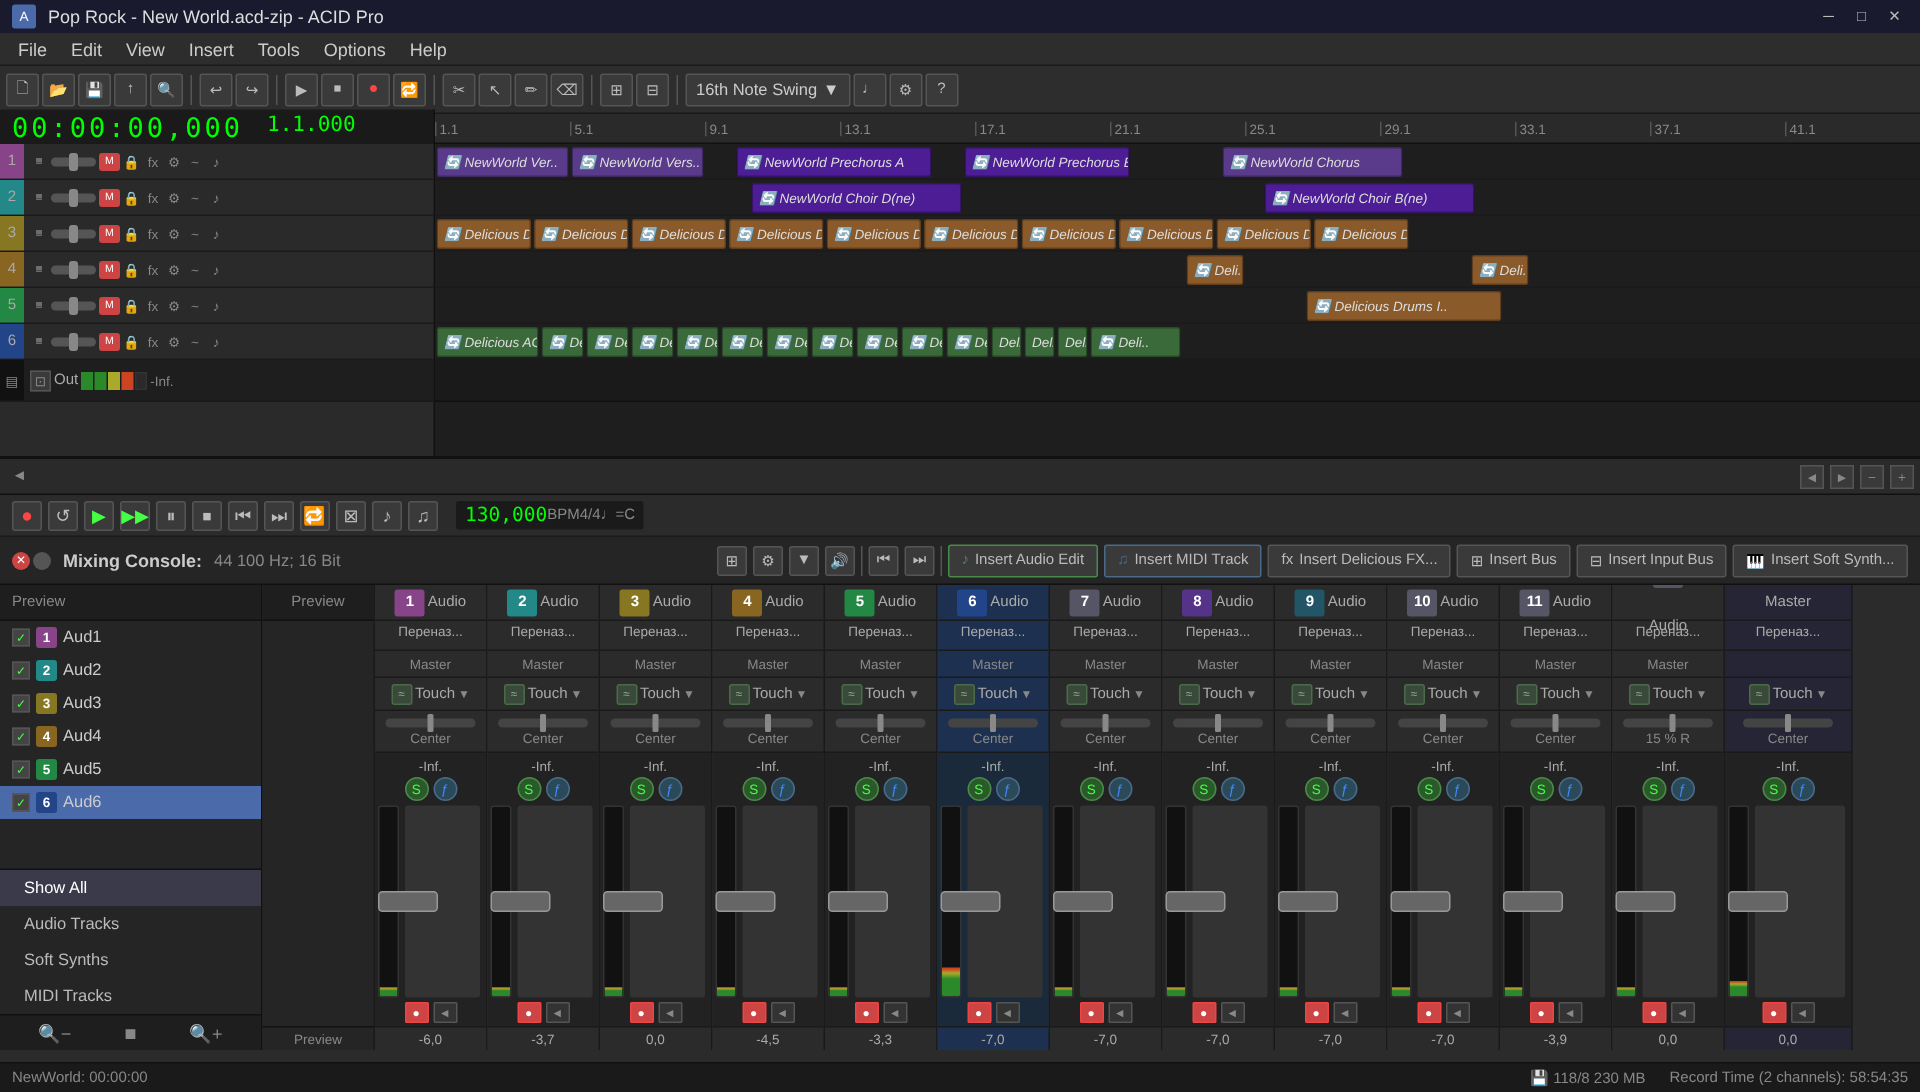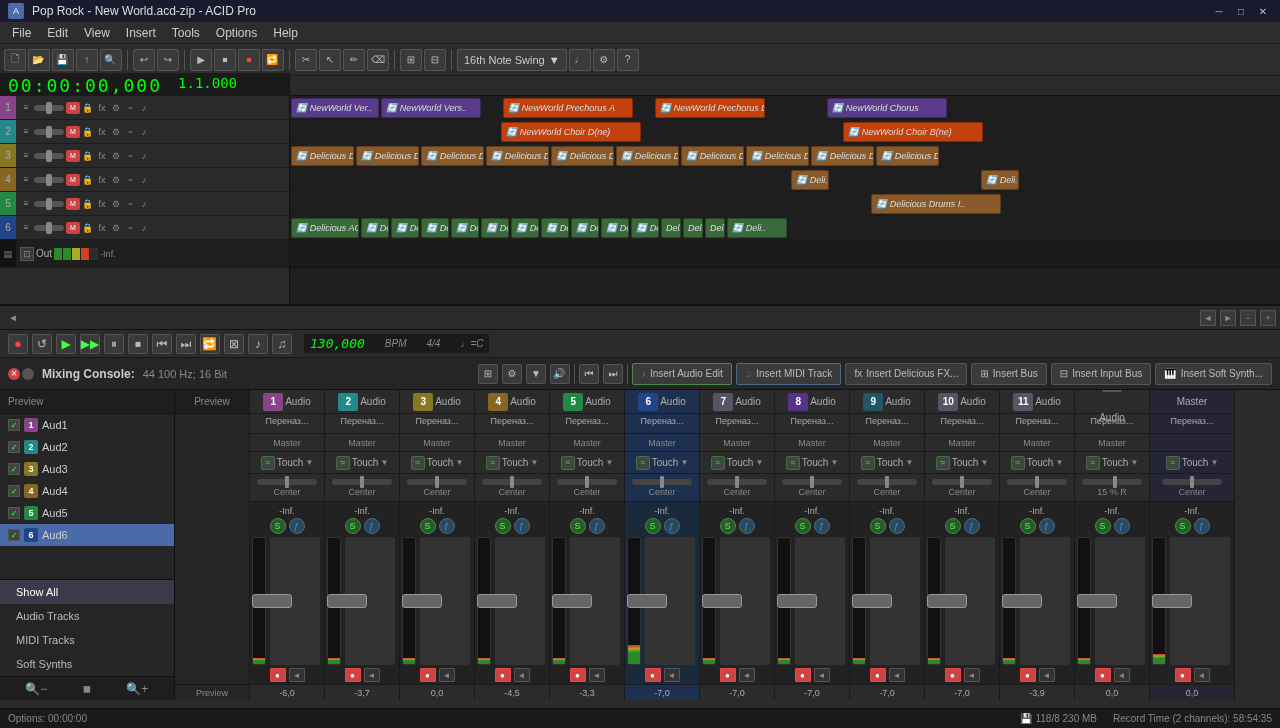--- a/index.html
+++ b/index.html
@@ -51,21 +51,21 @@
     .t-mini-btn { width: 12px; height: 12px; display: flex; align-items: center; justify-content: center; cursor: pointer; font-size: 8px; color: #aaa; }
     .t-fader { width: 30px; height: 6px; background: #555; border-radius: 3px; position: relative; }
     .t-fader-thumb { position: absolute; top: -3px; left: 12px; width: 6px; height: 12px; background: #888; border-radius: 2px; }
     .t-mute { width: 14px; height: 12px; background: #c44; border-radius: 2px; display: flex; align-items: center; justify-content: center; font-size: 7px; color: #fff; cursor: pointer; }
     .t-icon { width: 12px; height: 12px; display: flex; align-items: center; justify-content: center; color: #888; font-size: 9px; }
 
     
     .clips-row { height: 24px; border-bottom: 1px solid #1a1a1a; display: flex; align-items: center; overflow: hidden; position: relative; background: #1e1e1e; }
     .clip { height: 20px; border-radius: 2px; display: flex; align-items: center; padding: 0 4px; font-size: 9px; white-space: nowrap; overflow: hidden; margin: 0 1px; cursor: pointer; border: 1px solid rgba(0,0,0,0.3); flex-shrink: 0; font-style: italic; }
     .clip-purple { background: #5a3a8a; color: #ddd; }
-    .clip-teal { background: #c2410c; color: #ddd; }
+    .clip-teal { background: #4c1d95; color: #ddd; }
     .clip-orange { background: #8a5a2a; color: #ddd; }
     .clip-green { background: #3a6a3a; color: #ddd; }
 
     
     #scroll-controls { height: 24px; background: #2a2a2a; display: flex; align-items: center; justify-content: space-between; padding: 0 4px; border-bottom: 1px solid #111; }
     .scroll-btn { width: 16px; height: 16px; background: #3a3a3a; border: 1px solid #555; display: flex; align-items: center; justify-content: center; cursor: pointer; color: #888; font-size: 9px; }
 
     
     #mixing-area { flex: 1; display: flex; flex-direction: column; background: #2b2b2b; overflow: hidden; }
     
@@ -176,20 +176,33 @@
 </div>
 
 <div id="main">
   <div id="timeline-area">
 
     <div id="time-ruler">
       <div id="time-display">
         <span class="time-big">00:00:00,000</span>
         <span class="time-small">1.1.000</span>
       </div>
+      <div id="ruler-marks">
+        <div class="ruler-mark">1.1</div>
+        <div class="ruler-mark">5.1</div>
+        <div class="ruler-mark">9.1</div>
+        <div class="ruler-mark">13.1</div>
+        <div class="ruler-mark">17.1</div>
+        <div class="ruler-mark">21.1</div>
+        <div class="ruler-mark">25.1</div>
+        <div class="ruler-mark">29.1</div>
+        <div class="ruler-mark">33.1</div>
+        <div class="ruler-mark">37.1</div>
+        <div class="ruler-mark">41.1</div>
+      </div>
     </div>
 
     <div id="tracks-section">
       <div id="track-headers">
 
         <div class="track-row">
           <div class="track-num num-pink">1</div>
           <div class="track-controls">
             <div class="t-mini-btn">≡</div>
             <div class="t-fader">
@@ -298,21 +311,21 @@
             </div>
             <div style="font-size:9px;color:#888;">-Inf.</div>
           </div>
         </div>
       </div>
 
       <div id="timeline-content">
 
         <div class="clips-row">
           <div class="clip clip-purple" style="width:88px;">🔄 NewWorld Ver..</div>
-          <div class="clip clip-purple" style="width:100px;">🔄 NewWorld Vers..</div>
+          <div class="clip clip-purple" style="width:88px;">🔄 NewWorld Vers..</div>
           <div style="width:20px;height:20px;"></div>
           <div class="clip clip-teal" style="width:130px;">🔄 NewWorld Prechorus A</div>
           <div style="width:20px;height:20px;"></div>
           <div class="clip clip-teal" style="width:110px;">🔄 NewWorld Prechorus B</div>
           <div style="width:60px;height:20px;"></div>
           <div class="clip clip-purple" style="width:120px;">🔄 NewWorld Chorus</div>
         </div>
 
         <div class="clips-row">
           <div style="width:210px;"></div>
@@ -386,21 +399,21 @@
       <div class="trans-btn" style="color:#4f4;">▶</div>
       <div class="trans-btn" style="color:#4f4;">▶▶</div>
       <div class="trans-btn">⏸</div>
       <div class="trans-btn">⏹</div>
       <div class="trans-btn">⏮</div>
       <div class="trans-btn">⏭</div>
       <div class="trans-btn">🔁</div>
       <div class="trans-btn">⊠</div>
       <div class="trans-btn">♪</div>
       <div class="trans-btn">♫</div>
-      <div style="display:flex;align-items:center;gap:20px;margin-left:8px;background:#1a1a1a;padding:2px 6px;border-radius:2px;font-style:italic;">
+      <div style="display:flex;align-items:center;gap:0;margin-left:8px;background:#1a1a1a;padding:2px 6px;border-radius:2px;">
         <span style="color:#0f0;font-family:monospace;font-size:13px;">130,000</span>
         <span style="color:#888;font-size:10px;">BPM</span>
         <span style="color:#888;font-size:10px;">4/4</span>
         <span style="color:#888;font-size:10px;">♩=C</span>
       </div>
     </div>
 
     <div id="mixing-area">
 
       <div id="mixing-header">
@@ -482,22 +495,22 @@
             <div class="ch-item selected">
               <div class="ch-check">✓</div>
               <div class="ch-num num-blue">6</div>
               <span class="ch-name">Aud6</span>
             </div>
 
           </div>
           <div id="filter-list">
             <div class="filter-item active">Show All</div>
             <div class="filter-item">Audio Tracks</div>
+            <div class="filter-item">Soft Synths</div>
             <div class="filter-item">MIDI Tracks</div>
-            <div class="filter-item">Soft Synths</div>
           </div>
 
           <div style="height:24px;background:#1e1e1e;border-top:1px solid #111;display:flex;align-items:center;justify-content:space-around;padding:0 8px;">
             <div style="font-size:12px;cursor:pointer;color:#888;">🔍−</div>
             <div style="font-size:10px;cursor:pointer;color:#888;">◼</div>
             <div style="font-size:12px;cursor:pointer;color:#888;">🔍+</div>
           </div>
         </div>
 
         <div id="channels-area">
@@ -1177,20 +1190,20 @@
       <div style="height:16px;display:flex;align-items:center;justify-content:center;font-size:9px;color:#aaa;border-top:1px solid #1a1a1a;">0,0</div>
     </div>
             </div>
         </div>
       </div>
     </div>
   </div>
 </div>
 
 <div id="statusbar">
-  <span class="status-item">Options: 00:00:00</span>
+  <span class="status-item">NewWorld: 00:00:00</span>
   <div style="flex:1;"></div>
   <span class="status-item">
     <span>💾</span>
     <span>118/8 230 MB</span>
   </span>
   <span class="status-item">Record Time (2 channels): 58:54:35</span>
 </div>
 
 </body></html>

